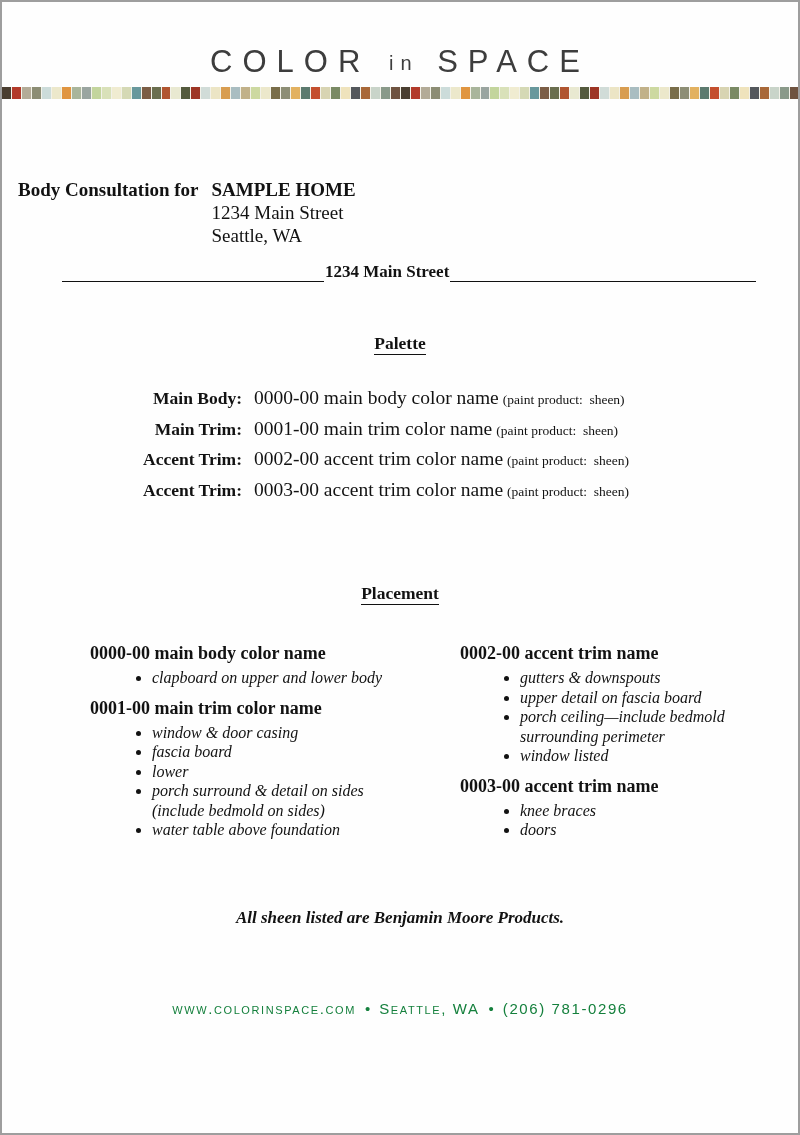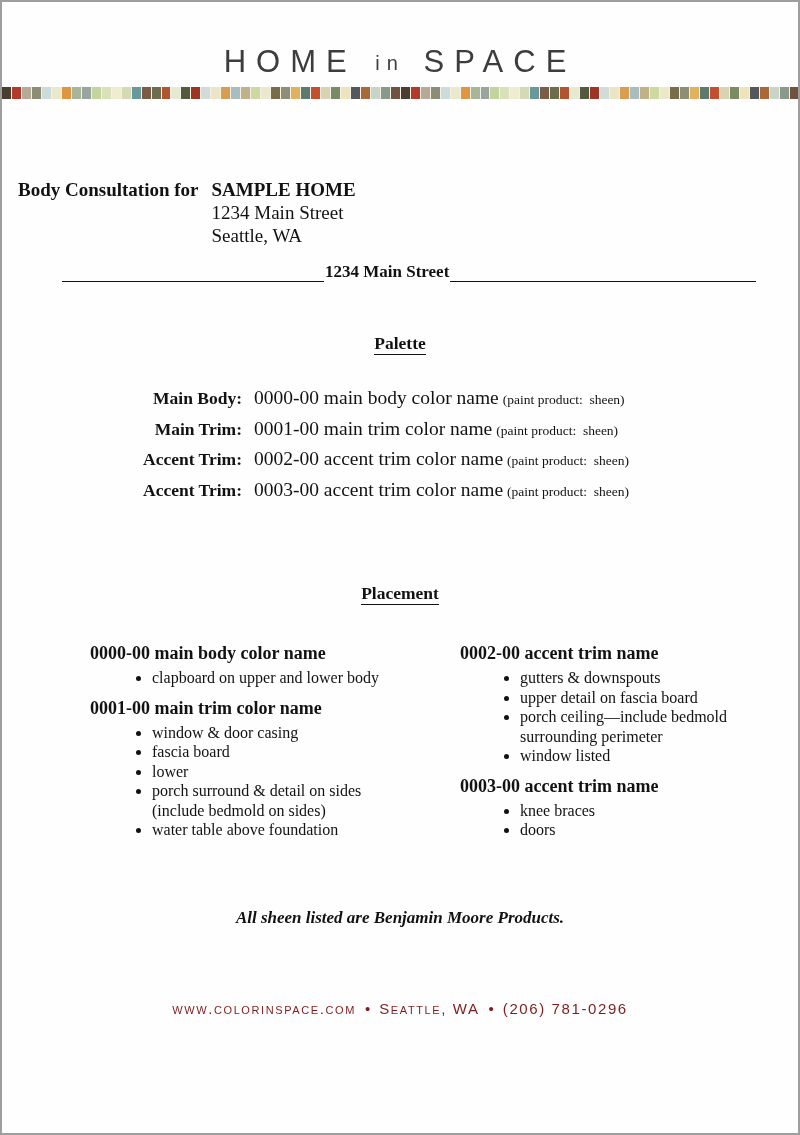--- a/index.html
+++ b/index.html
@@ -76,52 +76,52 @@
   .palette-row .row-label { text-align:right; font-weight:bold; font-size:17.5px; }
   .palette-row .row-value { font-size:19.5px; }
   .palette-row .row-detail { font-size:13.5px; white-space:pre; }
 
   
   .columns {
     position:absolute; top:640px; left:88px; right:26px;
     display:grid; grid-template-columns:370px 1fr;
   }
   .group-heading { font-size:18px; font-weight:bold; line-height:22px; }
-  .group ul { margin:4px 0 9px; padding-left:62px; }
+  .group ul { margin:4px 0 9px; padding-left:62px;font-style:italic; }
   .col-right .group ul { padding-left:60px; }
   .group li {
     font-size:16px; line-height:19.5px;
     white-space:pre-line;
   }
   .group + .group { margin-top:8px; }
 
   
   .note {
     position:absolute; top:906px; left:0; right:0;
     text-align:center; font-size:17px; font-weight:bold; font-style:italic;
   }
 
   
   .footer {
     position:absolute; top:998px; left:0; right:0;
     text-align:center;
     font-family:"Liberation Sans", sans-serif;
     font-variant:small-caps;
     font-size:15px; letter-spacing:1.6px;
-    color:#7f1d1d;
+    color:#15803d;
   }
   .footer .sep { margin:0 9px; letter-spacing:0; }
 </style>
 </head>
 <body>
 
 <div class="page">
 
   <div class="logo">
-    <span>HOME</span>
+    <span>COLOR</span>
     <span class="small">in</span>
     <span>SPACE</span>
   </div>
 
   <div class="stripe">
       <div class="sq" style="background: rgb(74, 62, 48);"></div>
       <div class="sq" style="background: rgb(178, 58, 42);"></div>
       <div class="sq" style="background: rgb(179, 171, 151);"></div>
       <div class="sq" style="background: rgb(140, 141, 116);"></div>
       <div class="sq" style="background: rgb(204, 220, 218);"></div>

